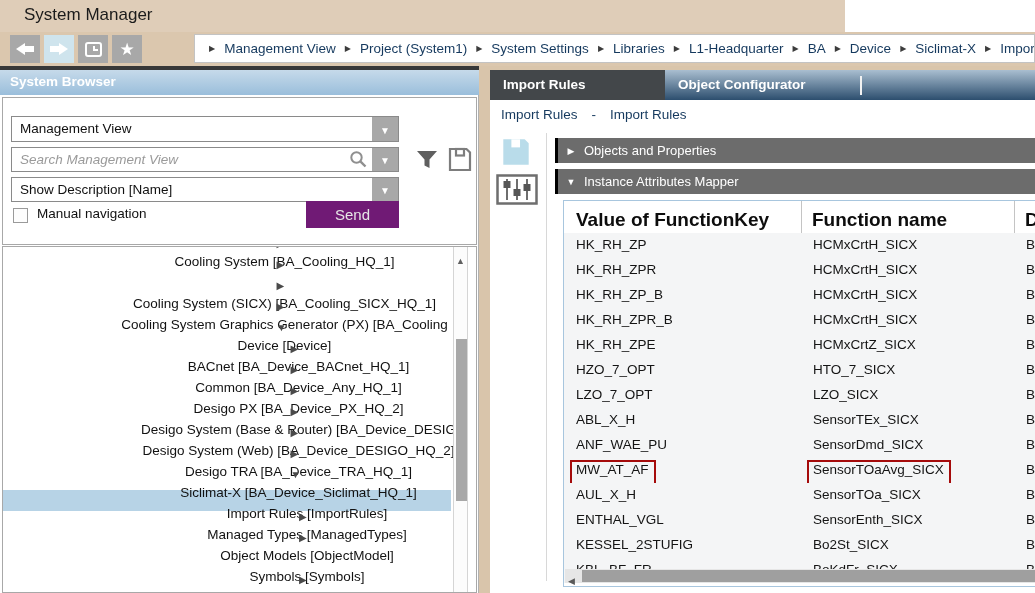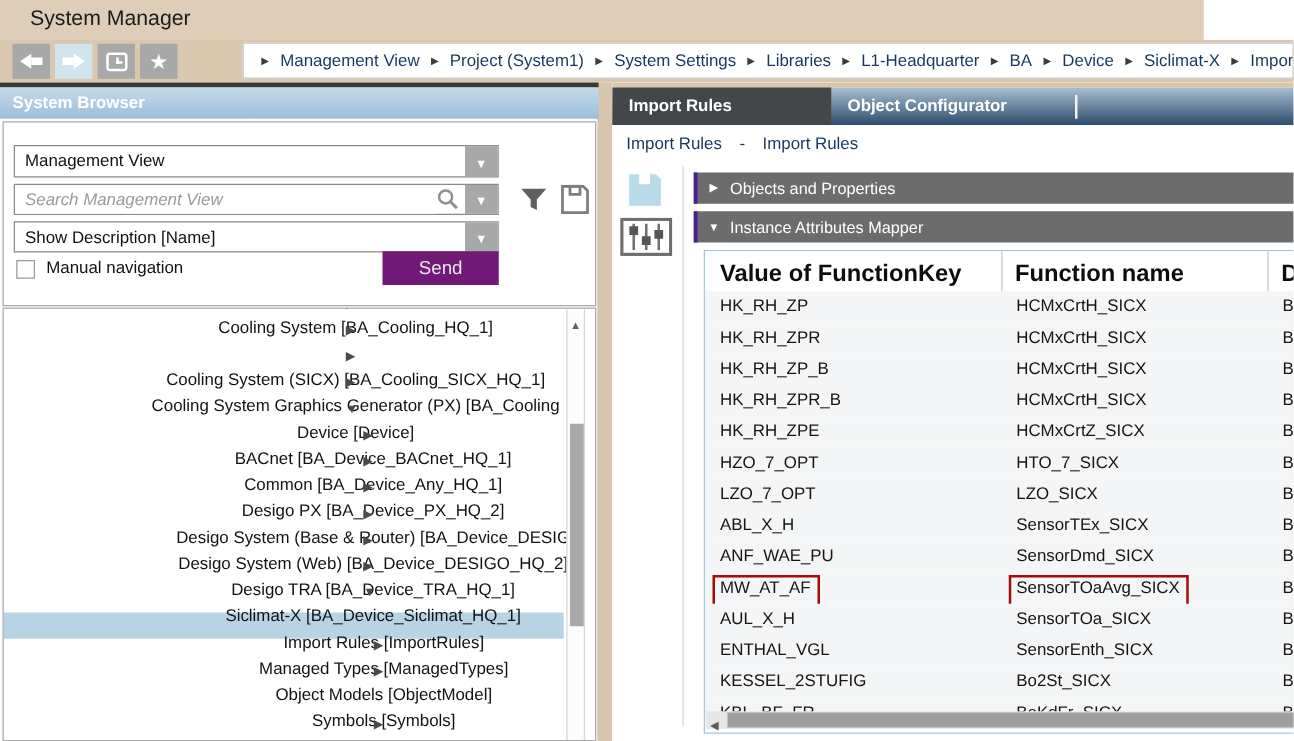--- a/index.html
+++ b/index.html
@@ -1,21 +1,21 @@
 <!DOCTYPE html>
 <html><head>
 <meta charset="utf-8">
 <style>
   * { margin:0; padding:0; box-sizing:border-box; }
   html,body { width:1035px; height:593px; overflow:hidden; }
   body { font-family:"Liberation Sans","DejaVu Sans",sans-serif; background:#fff; }
   .screen { position:relative; width:1035px; height:593px; overflow:hidden; background:#fff; }
 
   
-  .titlebar { position:absolute; left:0; top:0; width:963px; height:32px; background:#dfcdb8; }
+  .titlebar { position:absolute; left:0; top:0; width:845px; height:32px; background:#dfcdb8; }
   .titlebar .wtitle { position:absolute; left:24px; top:5px; font-size:17px; color:#1b1b1b; }
   .toolbar { position:absolute; left:0; top:32px; width:1035px; height:34px; background:#dbc7ae; }
   .tb-btn { position:absolute; top:3px; width:30px; height:28px; border:none; background:#a8a8a8; display:flex; align-items:center; justify-content:center; cursor:pointer; padding:0; }
   .tb-btn.b0 { left:10px; } .tb-btn.b1 { left:44px; background:#cfe4ed; } .tb-btn.b2 { left:78px; } .tb-btn.b3 { left:112px; }
   .arrshape { display:flex; align-items:center; }
   .arrshape .tri-l { width:0; height:0; border-top:6px solid transparent; border-bottom:6px solid transparent; border-right:9px solid #fff; }
   .arrshape .bar  { width:9px; height:6px; background:#fff; }
   .arrshape .tri-r { width:0; height:0; border-top:6px solid transparent; border-bottom:6px solid transparent; border-left:9px solid #fff; }
   .clock-ic { width:17px; height:15px; border:2px solid #fff; border-radius:3px; position:relative; }
   .clock-ic::before { content:""; position:absolute; left:6px; top:2px; width:2px; height:5px; background:#fff; }
@@ -68,21 +68,21 @@
   .tabbar { position:absolute; left:0; top:4px; width:545px; height:30px; background:linear-gradient(#a9bed0,#2c4e6e); }
   .tab { position:absolute; top:0; height:30px; line-height:30px; padding-left:13px; font-size:13.5px; font-weight:bold; color:#fff; cursor:pointer; }
   .tab.sel { background:#43474a; }
   .tabsep { position:absolute; left:370px; top:6px; width:2px; height:19px; background:#f2f2f2; }
   .rp-crumb { position:absolute; left:0; top:34px; width:545px; height:29px; background:#fff; display:flex; align-items:center; gap:14px; padding-left:11px; }
   .rp-crumb span { font-size:13.5px; color:#15395e; }
   .rp-content { position:absolute; left:0; top:63px; width:545px; height:464px; background:#fff; }
   .save-ic-right { position:absolute; left:11px; top:8px; cursor:default; }
   .sliders-ic { position:absolute; left:6px; top:45px; cursor:pointer; }
   .vdivider { position:absolute; left:56px; top:4px; width:1px; height:448px; background:#d8d8d8; }
-  .secbar { position:absolute; left:65px; width:480px; height:25px; background:#6c6c6c; border-left:3px solid #4c1d95; display:flex; align-items:center; cursor:pointer; }
+  .secbar { position:absolute; left:65px; width:480px; height:25px; background:#6c6c6c; border-left:3px solid #000000; display:flex; align-items:center; cursor:pointer; }
   .secbar.s0 { top:9px; } .secbar.s1 { top:40px; }
   .secarrow { width:26px; text-align:center; font-size:9px; color:#fff; }
   .secarrow.collapsed::before { content:"▶"; }
   .secarrow.expanded::before { content:"▼"; }
   .seclabel { font-size:13px; color:#fff; }
 
   
   .tablebox { position:absolute; left:73px; top:71px; width:480px; height:387px; border:1px solid #a8c6de; background:#fff; overflow:hidden; }
   .thead { display:grid; grid-template-columns:237px 213px 1fr; height:32px; background:#fff; }
   .thead .hc { font-size:19px; font-weight:bold; color:#0d0d0d; padding:8px 0 0 12px; white-space:nowrap; overflow:hidden; }

